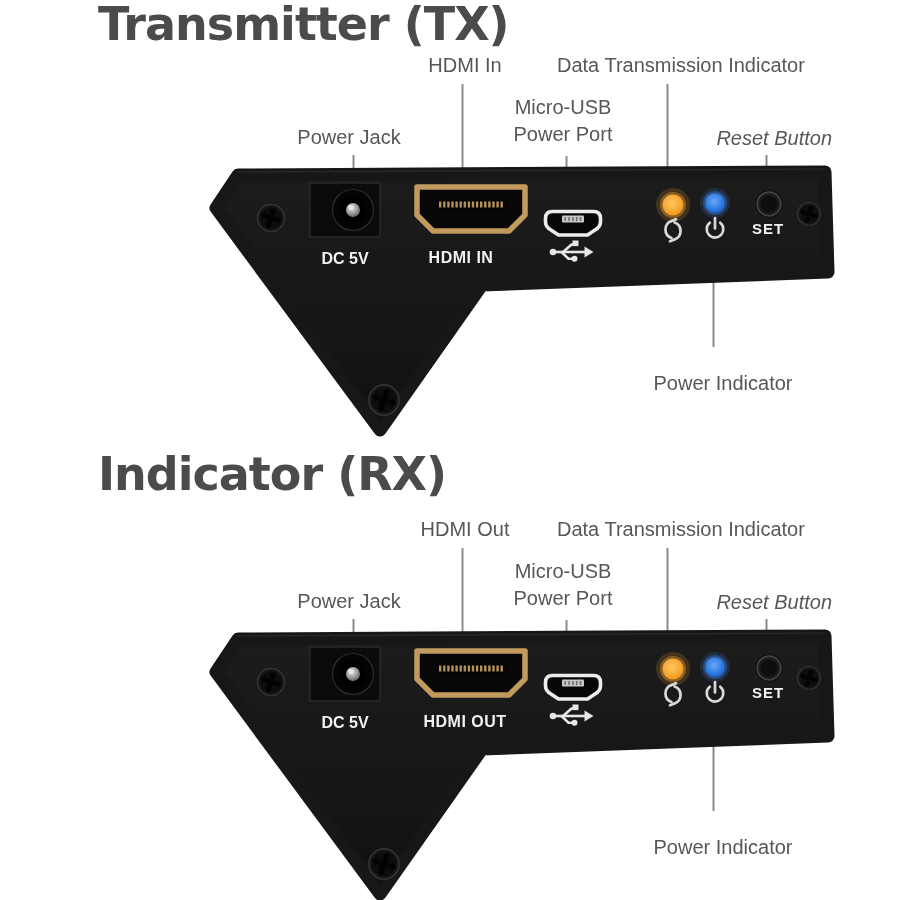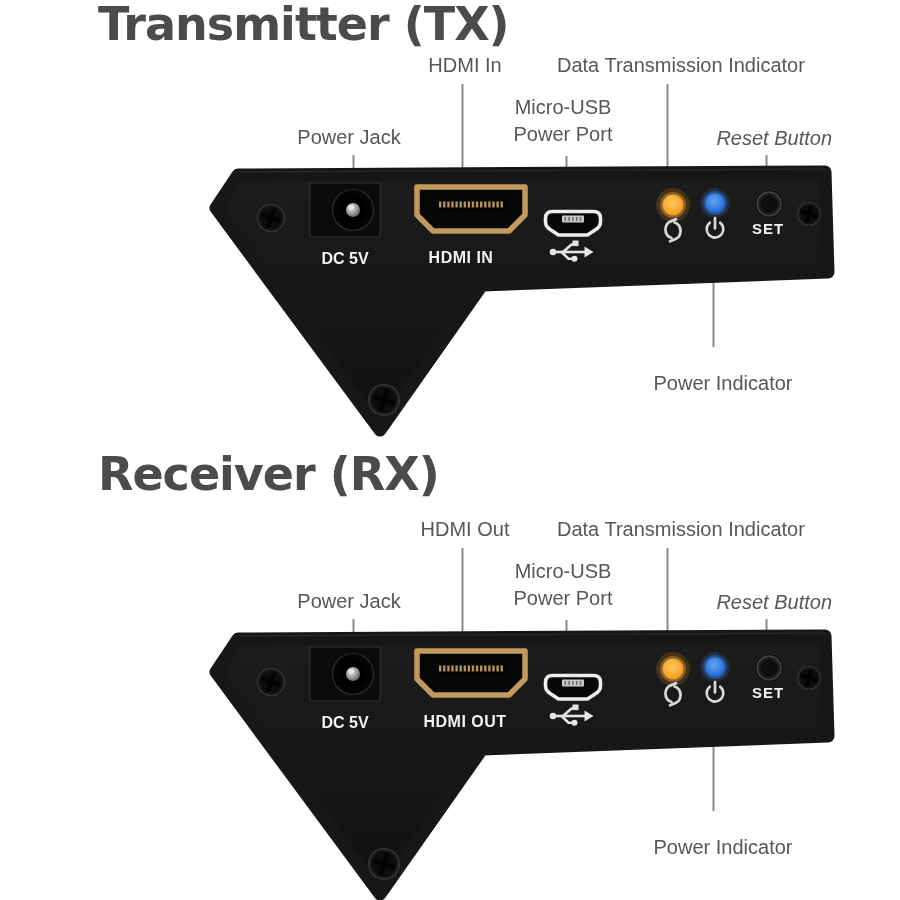--- a/index.html
+++ b/index.html
@@ -154,21 +154,21 @@
         <div>Micro-USB</div>
         <div>Power Port</div>
       </div>
       <div class="lbl lbl-data">Data Transmission Indicator</div>
       <div class="lbl right lbl-reset">Reset Button</div>
       <div class="lbl center lbl-powerind">Power Indicator</div>
     </div>
   </section>
 
   <section class="half rx">
-    <h1 class="title">Receiver (RX)</h1>
+    <h1 class="title">Indicator (RX)</h1>
     <div class="body">
 
       <svg class="device" width="900" height="455" viewBox="0 0 900 455">
         <g stroke="#8a8a8a" stroke-width="2">
           <line x1="341.5" y1="155" x2="341.5" y2="189"></line>
           <line x1="450.5" y1="84" x2="450.5" y2="186"></line>
           <line x1="554.5" y1="156" x2="554.5" y2="186"></line>
           <line x1="655.5" y1="84" x2="655.5" y2="184"></line>
           <line x1="754.5" y1="155" x2="754.5" y2="187"></line>
           <line x1="701.5" y1="249" x2="701.5" y2="347"></line>

